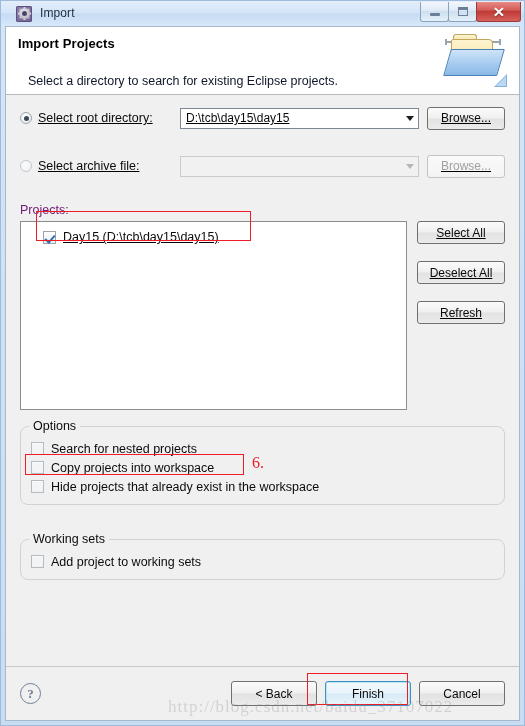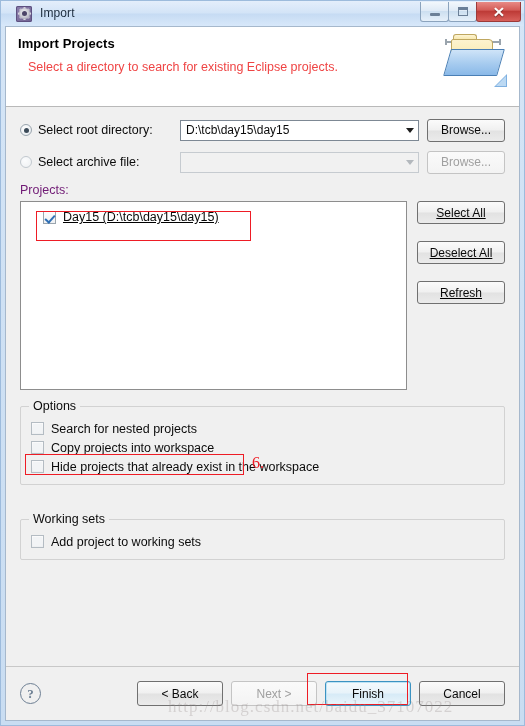--- a/index.html
+++ b/index.html
@@ -139,36 +139,36 @@
     flex-direction: column;
     position: relative;
     overflow: hidden;
   }
 
   
   .banner {
     flex: 0 0 auto;
     background: #ffffff;
     border-bottom: 1px solid #b9b9b9;
-    height: 80px;
+    height: 68px;
     position: relative;
     padding: 9px 12px 0 12px;
     box-sizing: border-box;
   }
   .banner-title {
     font-size: 13px;
     font-weight: bold;
     color: #000000;
     letter-spacing: 0.1px;
   }
   .banner-sub {
-    margin-top: 9px;
+    margin-top: 23px;
     margin-left: 10px;
     font-size: 12.5px;
-    color: #ef4444;
+    color: #0f172a;
   }
   .banner-icon {
     position: absolute;
     right: 10px;
     top: 4px;
     width: 68px;
     height: 58px;
   }
   .folder-back {
     position: absolute;
@@ -233,21 +233,22 @@
     background: #f0f0f0;
     padding: 12px 14px 0 14px;
     box-sizing: border-box;
     position: relative;
   }
 
   .row {
     display: flex;
     align-items: center;
     height: 22px;
-    margin-bottom: 10px;
+    margin-bottom: 26px;
+    text-decoration: underline;
   }
 
   .radio-label {
     display: flex;
     align-items: center;
     font-size: 12.5px;
     color: #0b0b0b;
     width: 160px;
     flex: 0 0 160px;
     white-space: nowrap;
@@ -390,21 +391,21 @@
     display: flex;
     flex-direction: column;
     gap: 17px;
   }
   .list-buttons .btn { min-width: 88px; }
 
   
   .group {
     position: relative;
     border: 1px solid #d2d2d2;
-    border-radius: 2px;
+    border-radius: 8px;
     margin-top: 14px;
     padding: 12px 28px 8px 10px;
     box-sizing: border-box;
   }
   .group > .group-title {
     position: absolute;
     top: -8px;
     left: 8px;
     background: #f0f0f0;
     padding: 0 4px;
@@ -615,21 +616,20 @@
 
       </div>
 
       <div class="sep"></div>
 
       <div class="buttonbar">
         <div class="help-icon">?</div>
         <div class="bar-spacer"></div>
         <div class="bar-btns">
           <div class="btn">&lt; Back</div>
-          <div class="btn disabled">Next &gt;</div>
           <div class="btn default">Finish</div>
           <div class="btn">Cancel</div>
         </div>
       </div>
 
     </div>
   </div>
 
   <div class="annot" style="left:36px; top:211px; width:215px; height:30px;"></div>
 

